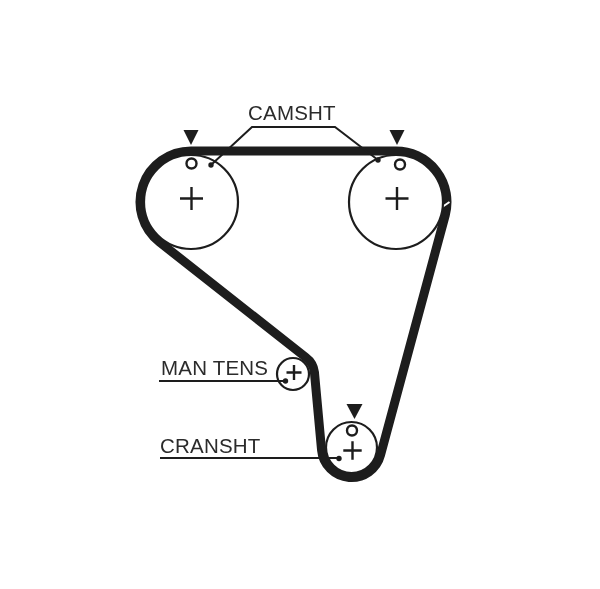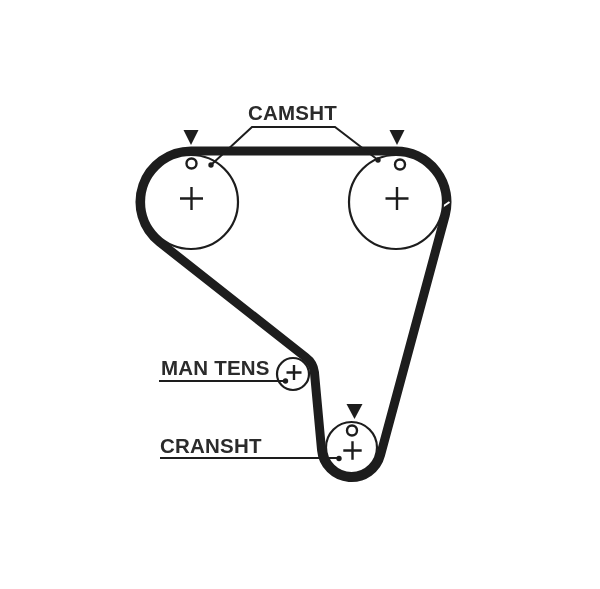--- a/index.html
+++ b/index.html
@@ -2,21 +2,20 @@
 <html style="--line: #1d1d1d; --text: #2b2b2b; --bg: #ffffff;"><head>
 <meta charset="utf-8">
 <style>
   html,body{margin:0;padding:0;background:#fff;}
   .stage{
     position:relative;
     width:544px;height:589px;
     background:var(--bg,#ffffff);
     overflow:hidden;
     font-family:"Liberation Sans",sans-serif;
-    font-weight:bold;
   }
   svg{display:block;}
   .belt{fill:none;stroke:var(--line,#1d1d1d);stroke-width:9;stroke-linejoin:round;}
   .pulley{fill:#ffffff;stroke:var(--line,#1d1d1d);stroke-width:2.2;}
   .hole{fill:#ffffff;stroke:var(--line,#1d1d1d);stroke-width:2.4;}
   .cross{fill:none;stroke:var(--line,#1d1d1d);stroke-width:2.4;stroke-linecap:butt;}
   .tri{fill:var(--line,#1d1d1d);stroke:none;}
   .leader{fill:none;stroke:var(--line,#1d1d1d);stroke-width:2;stroke-linejoin:miter;}
   .dot{fill:var(--line,#1d1d1d);stroke:none;}
   .notch{stroke:#ffffff;stroke-width:2;}

